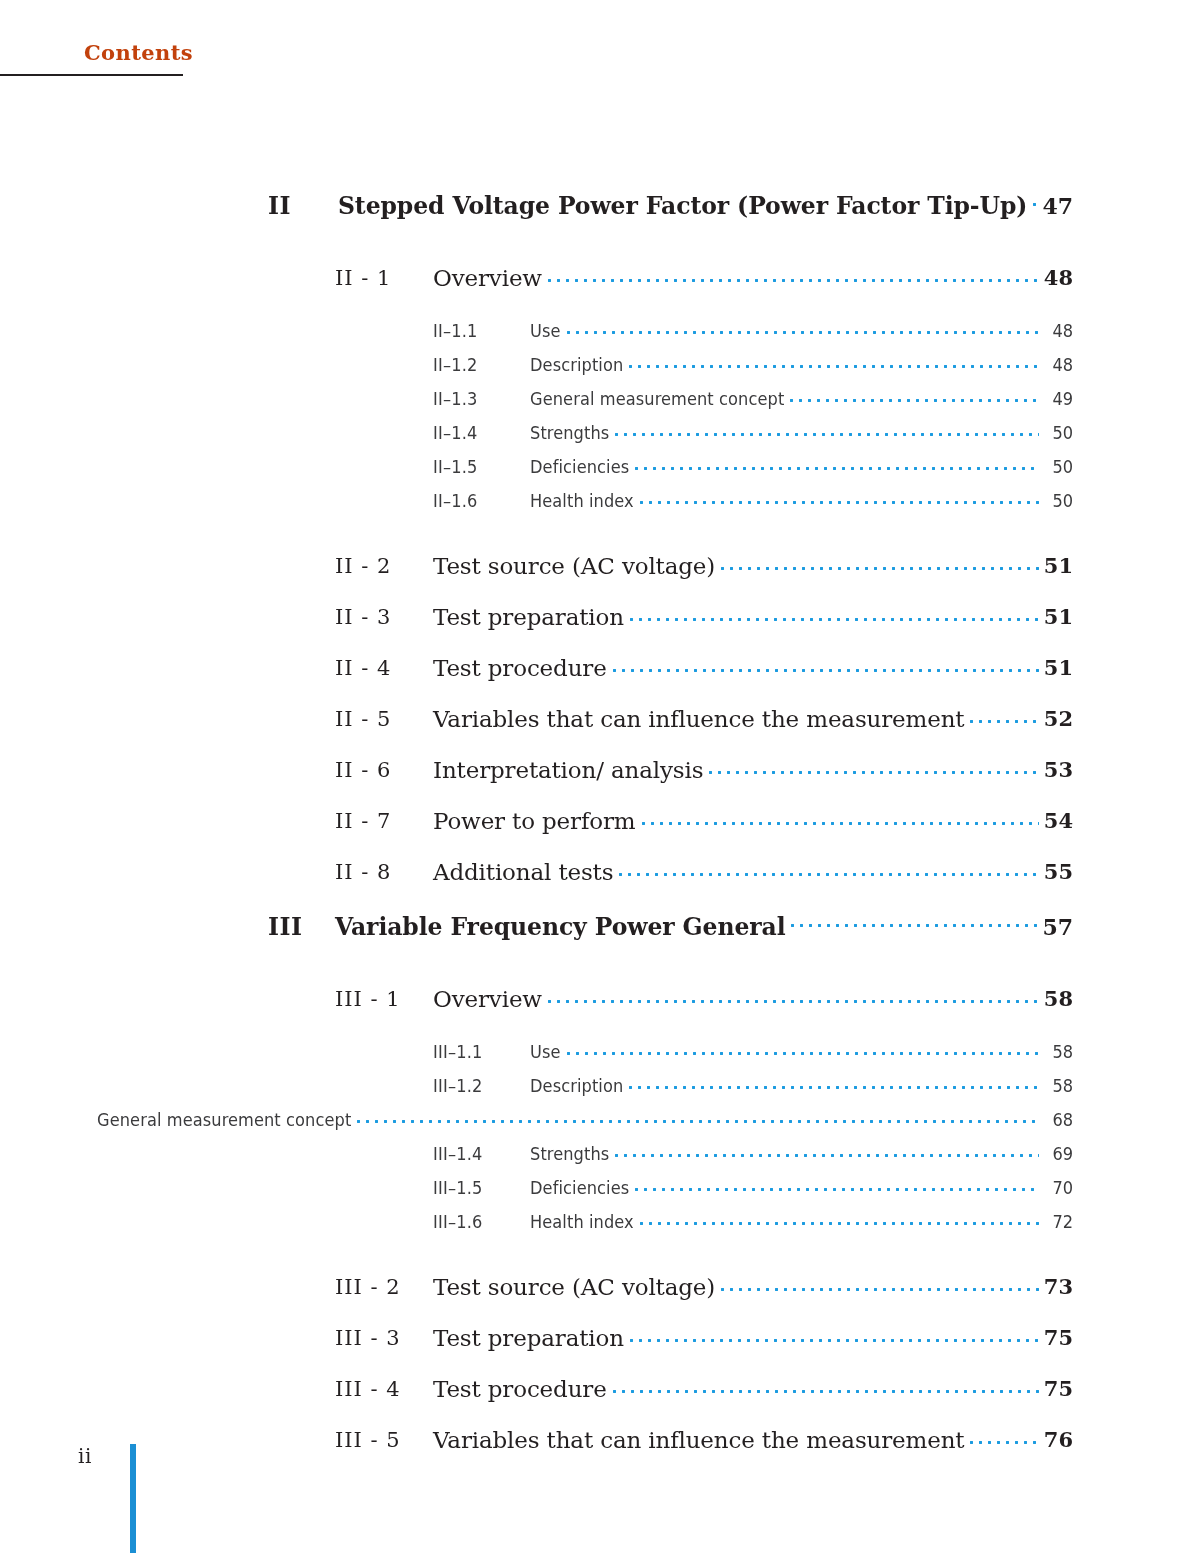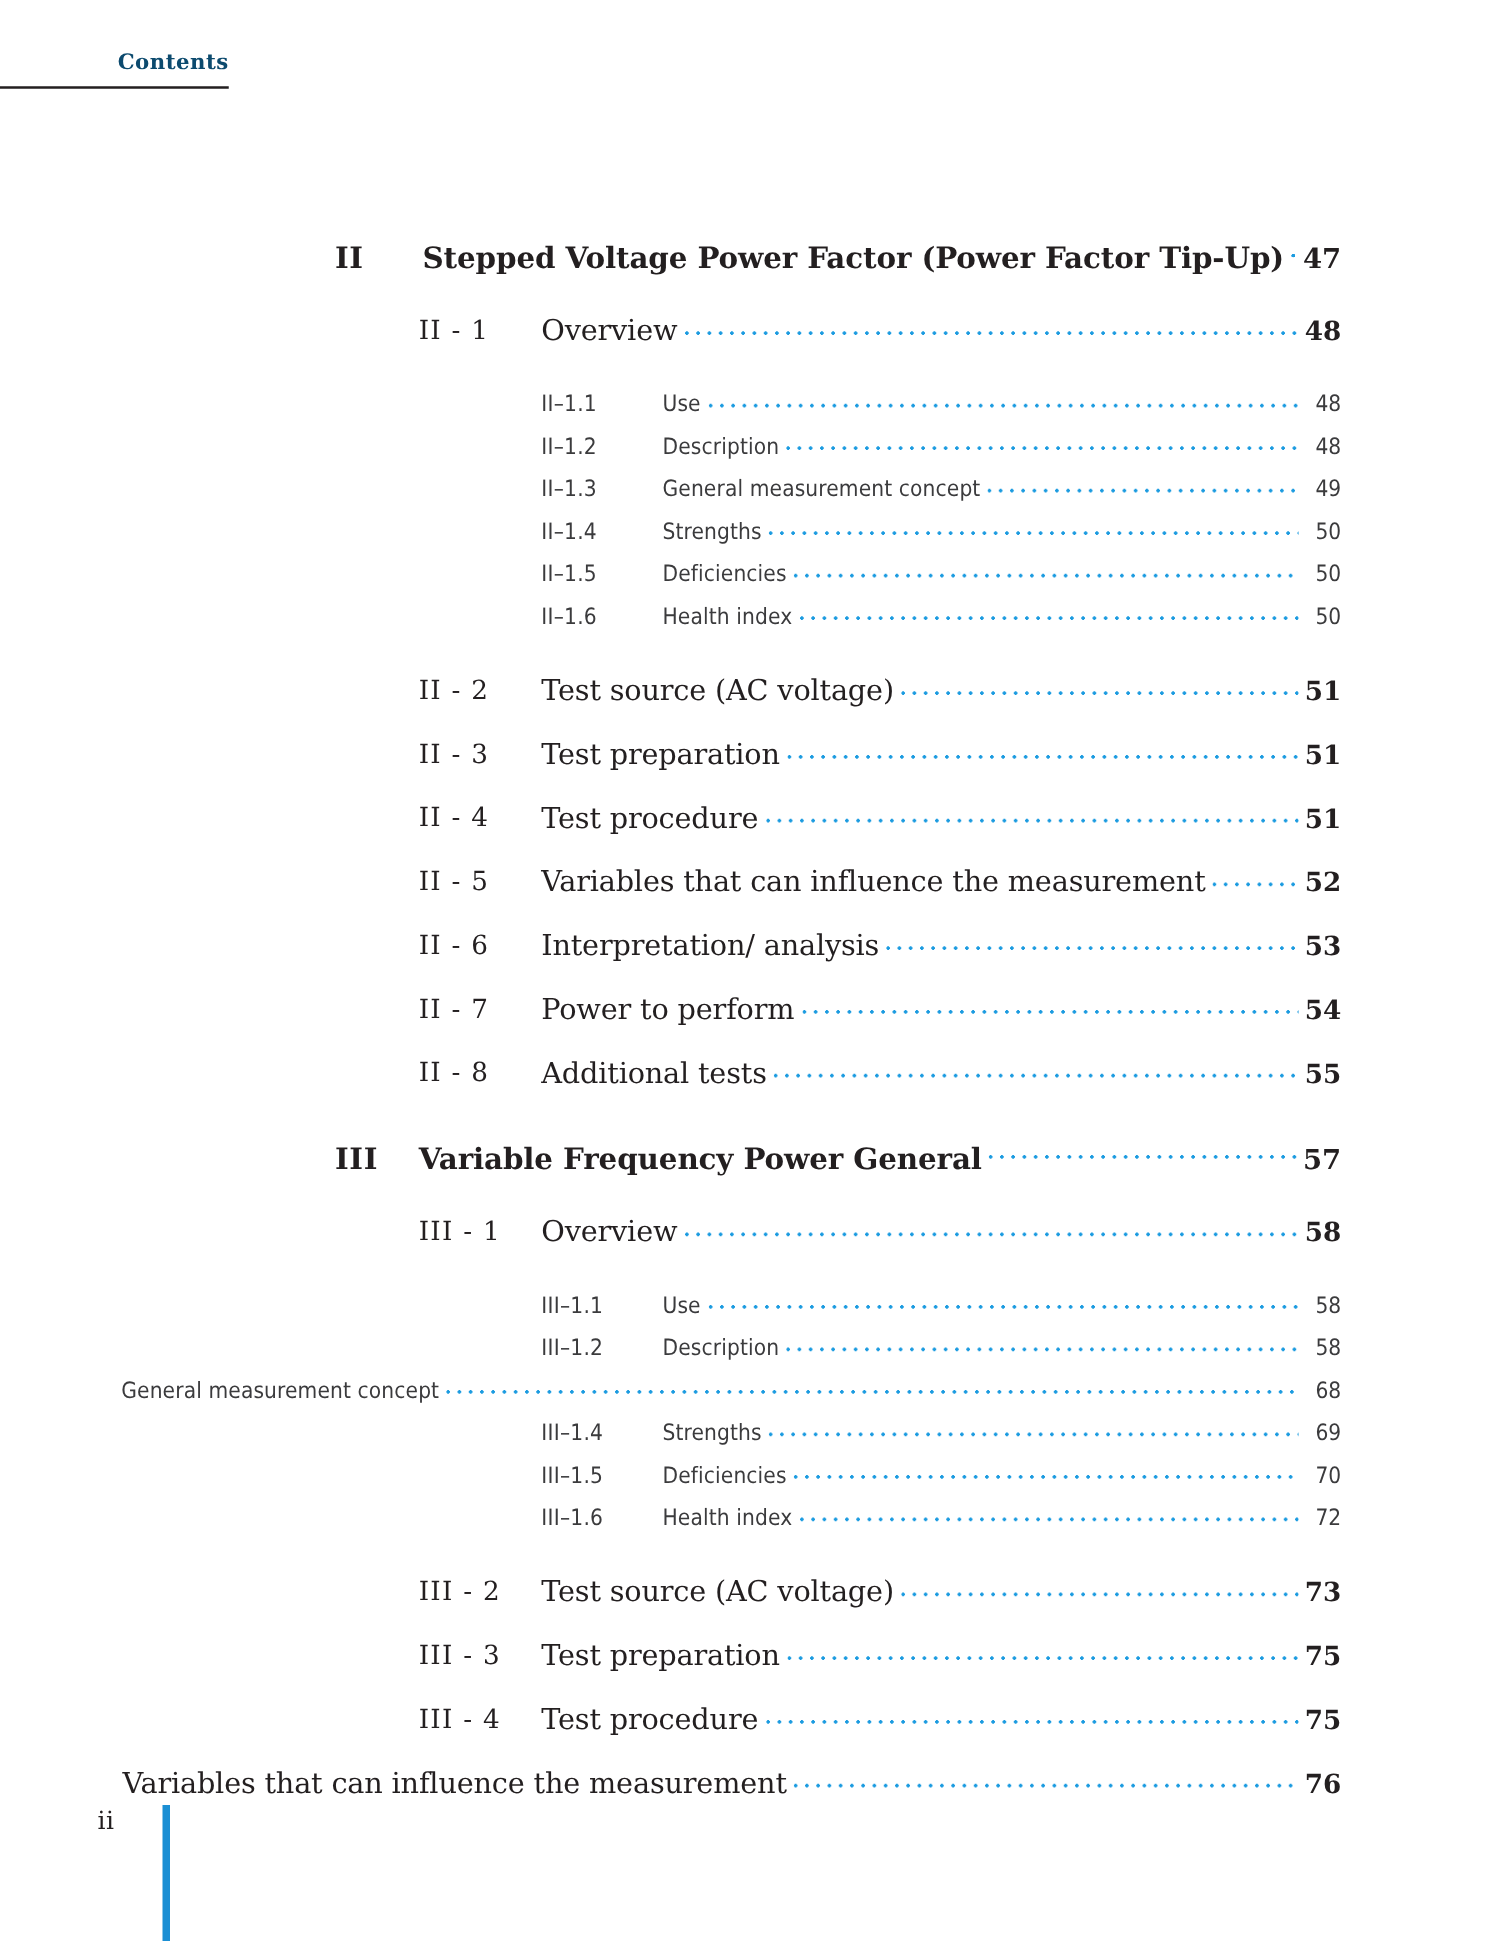--- a/index.html
+++ b/index.html
@@ -22,38 +22,37 @@
     top: 40px;
     width: 183px;
     padding-bottom: 9px;
     border-bottom: 2px solid #231f20;
   }
   .running-header .label {
     display: block;
     margin-left: 84px;
     font-family: "DejaVu Serif", "Liberation Serif", serif;
     font-weight: 700;
-    font-size: 17px;
+    font-size: 21px;
     letter-spacing: 0.4px;
-    color: #0c4a6e;
+    color: #c2410c;
     white-space: nowrap;
-    text-align: right;
   }
 
   
   .toc {
     position: absolute;
     left: 0;
     top: 190px;
     width: 1200px;
   }
 
   .row {
     display: flex;
-    align-items: flex-start;
+    align-items: center;
     width: 1200px;
     box-sizing: border-box;
     padding-right: 127px;
   }
 
   .num {
     flex: 0 0 auto;
     white-space: nowrap;
   }
   .title {
@@ -349,20 +348,21 @@
       <span class="leader"></span>
       <span class="page">75</span>
     </div>
     <div class="row lvl2">
       <span class="num">III - 4</span>
       <span class="title" style="margin-left: 98px; width: auto;">Test procedure</span>
       <span class="leader"></span>
       <span class="page">75</span>
     </div>
     <div class="row lvl2">
+      <span class="num">III - 5</span>
       <span class="title" style="margin-left: 98px; width: auto;">Variables that can influence the measurement</span>
       <span class="leader"></span>
       <span class="page">76</span>
     </div>
   </div>
 
 <div class="folio">ii</div>
 <div class="edge-bar"></div>
 
 </body></html>

